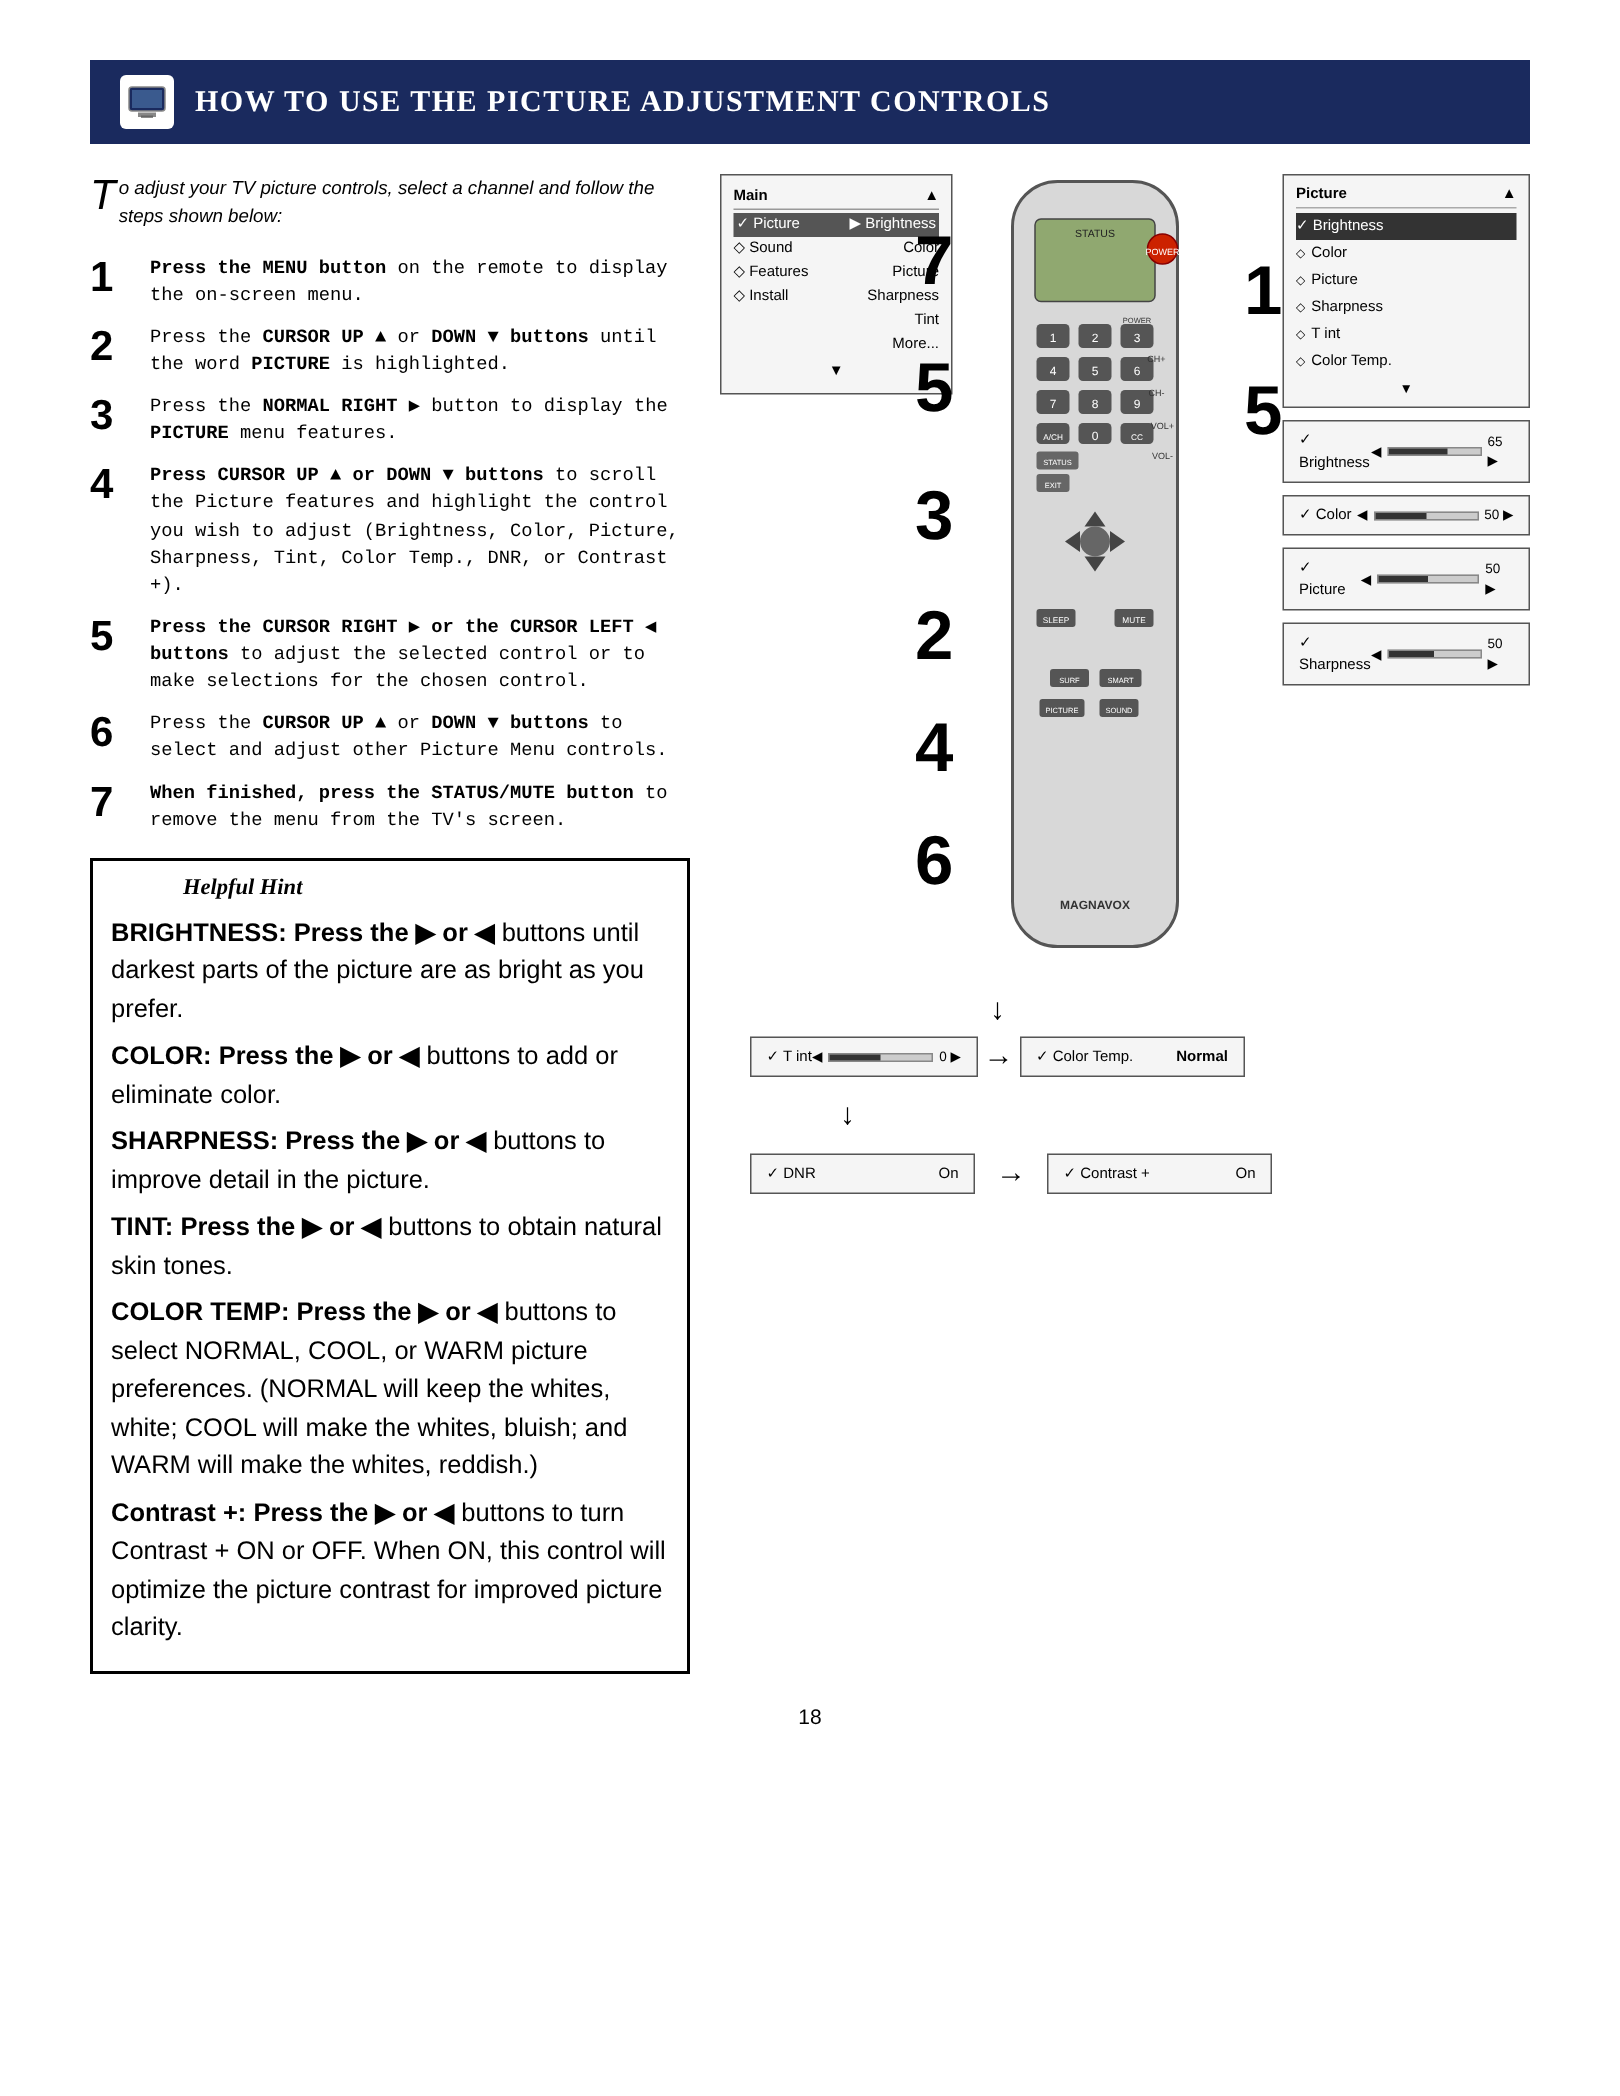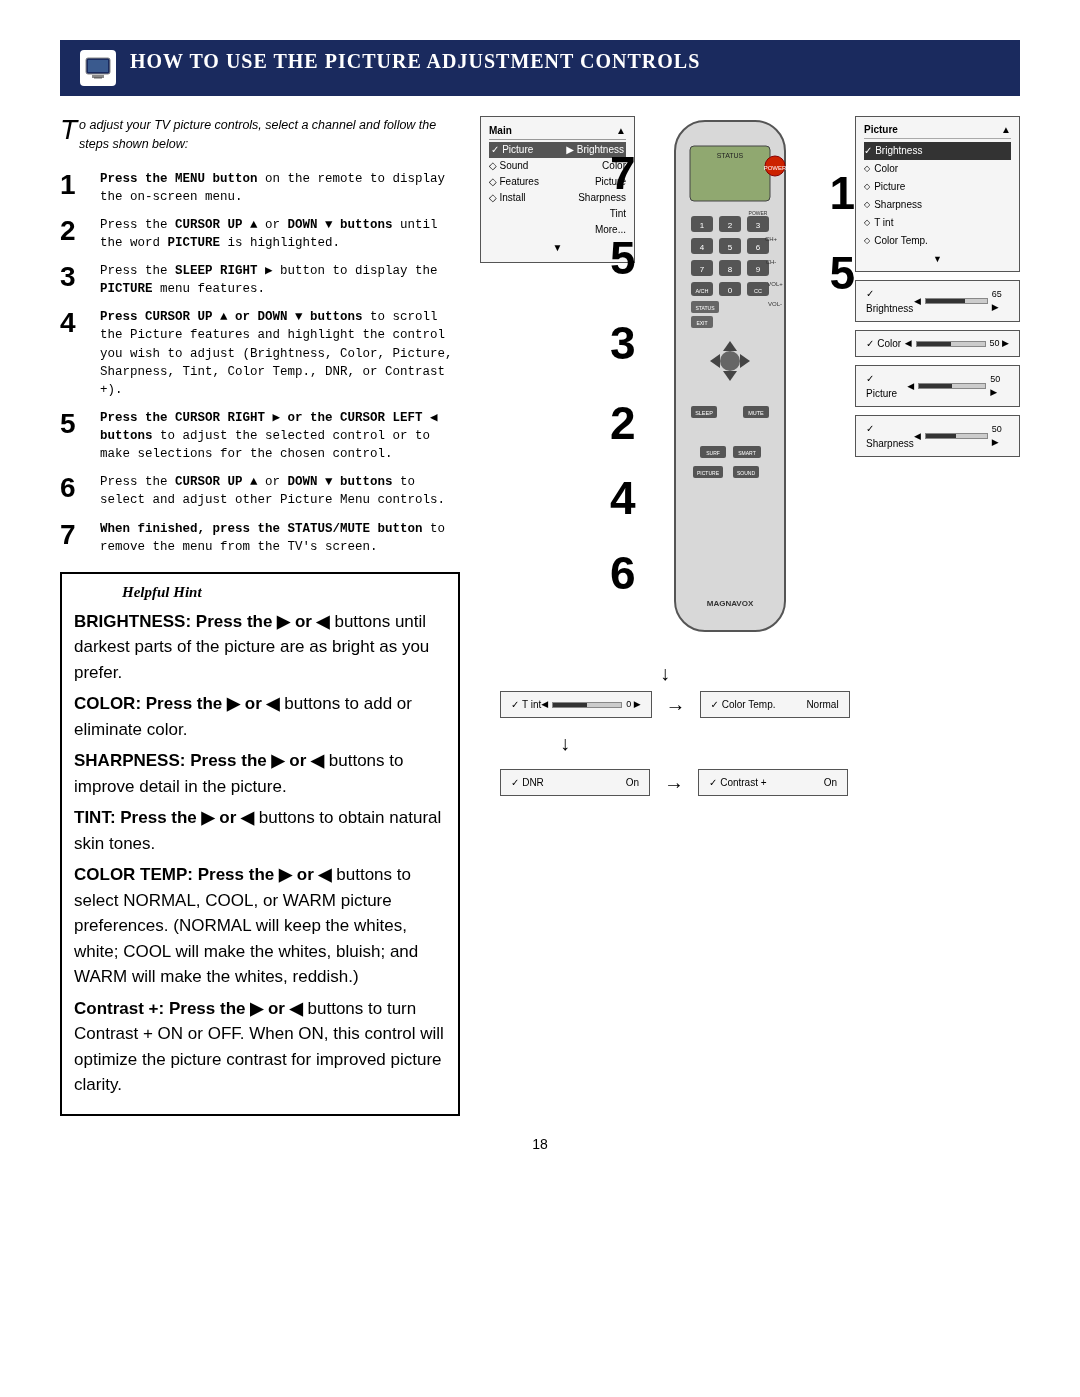--- a/index.html
+++ b/index.html
@@ -17,21 +17,21 @@
       min-height: 1397px;
       padding: 40px 60px;
       background: #fff;
     }
 
     
     .page-header {
       background: #1a2a5e;
       color: #fff;
       display: flex;
-      align-items: flex-start;
+      align-items: center;
       padding: 10px 20px;
       margin-bottom: 20px;
     }
     .header-icon {
       width: 36px;
       height: 36px;
       background: #fff;
       border-radius: 4px;
       display: flex;
       align-items: center;
@@ -284,21 +284,21 @@
         </li>
         <li class="step-item">
           <span class="step-number">2</span>
           <span class="step-text">
             Press the <b>CURSOR UP ▲</b> or <b>DOWN ▼ buttons</b> until the word <b>PICTURE</b> is highlighted.
           </span>
         </li>
         <li class="step-item">
           <span class="step-number">3</span>
           <span class="step-text">
-            Press the <b>SLEEP RIGHT ▶</b> button to display the <b>PICTURE</b> menu features.
+            Press the <b>NORMAL RIGHT ▶</b> button to display the <b>PICTURE</b> menu features.
           </span>
         </li>
         <li class="step-item">
           <span class="step-number">4</span>
           <span class="step-text">
             <b>Press CURSOR UP ▲ or DOWN ▼ buttons</b> to scroll the Picture features and highlight the control you wish to adjust (Brightness, Color, Picture, Sharpness, Tint, Color Temp., DNR, or Contrast +).
           </span>
         </li>
         <li class="step-item">
           <span class="step-number">5</span>
@@ -560,38 +560,38 @@
 
           </div>
         </div>
 
         <div class="down-arrow-container" style="justify-content:flex-start; padding-left:180px;">
           ↓
         </div>
 
         <div style="display:flex; flex-direction:column; gap:8px; margin-left:20px;">
 
-          <div style="display:flex; align-items:center; gap:10px;">
+          <div style="display:flex; align-items:center; gap:0;">
             <div class="small-panel" style="min-width:150px;">
               <div class="small-panel-row">
                 <span>✓ T int</span>
                 <div class="small-panel-slider">
                   <span style="font-size:9px;">◀</span>
                   <div class="slider-track">
                       <div class="slider-fill" style="width:50%;"></div>
                     </div>
                   <span style="font-size:9px;">0 ▶</span>
                 </div>
               </div>
             </div>
             <div class="right-arrow-container">→</div>
             <div class="small-panel" style="min-width:150px;">
               <div class="small-panel-row">
                 <span>✓ Color Temp.</span>
-                <span style="font-size:10px; margin-left:8px;">Normal</span>
+                <span style="font-size:10px; margin-left:8px;font-weight:bold;">Normal</span>
               </div>
             </div>
           </div>
 
           <div class="down-arrow-container" style="justify-content:flex-start; padding-left:60px;">
             ↓
           </div>
 
           <div style="display:flex; align-items:center; gap:10px;">
             <div class="small-panel" style="min-width:150px;">

